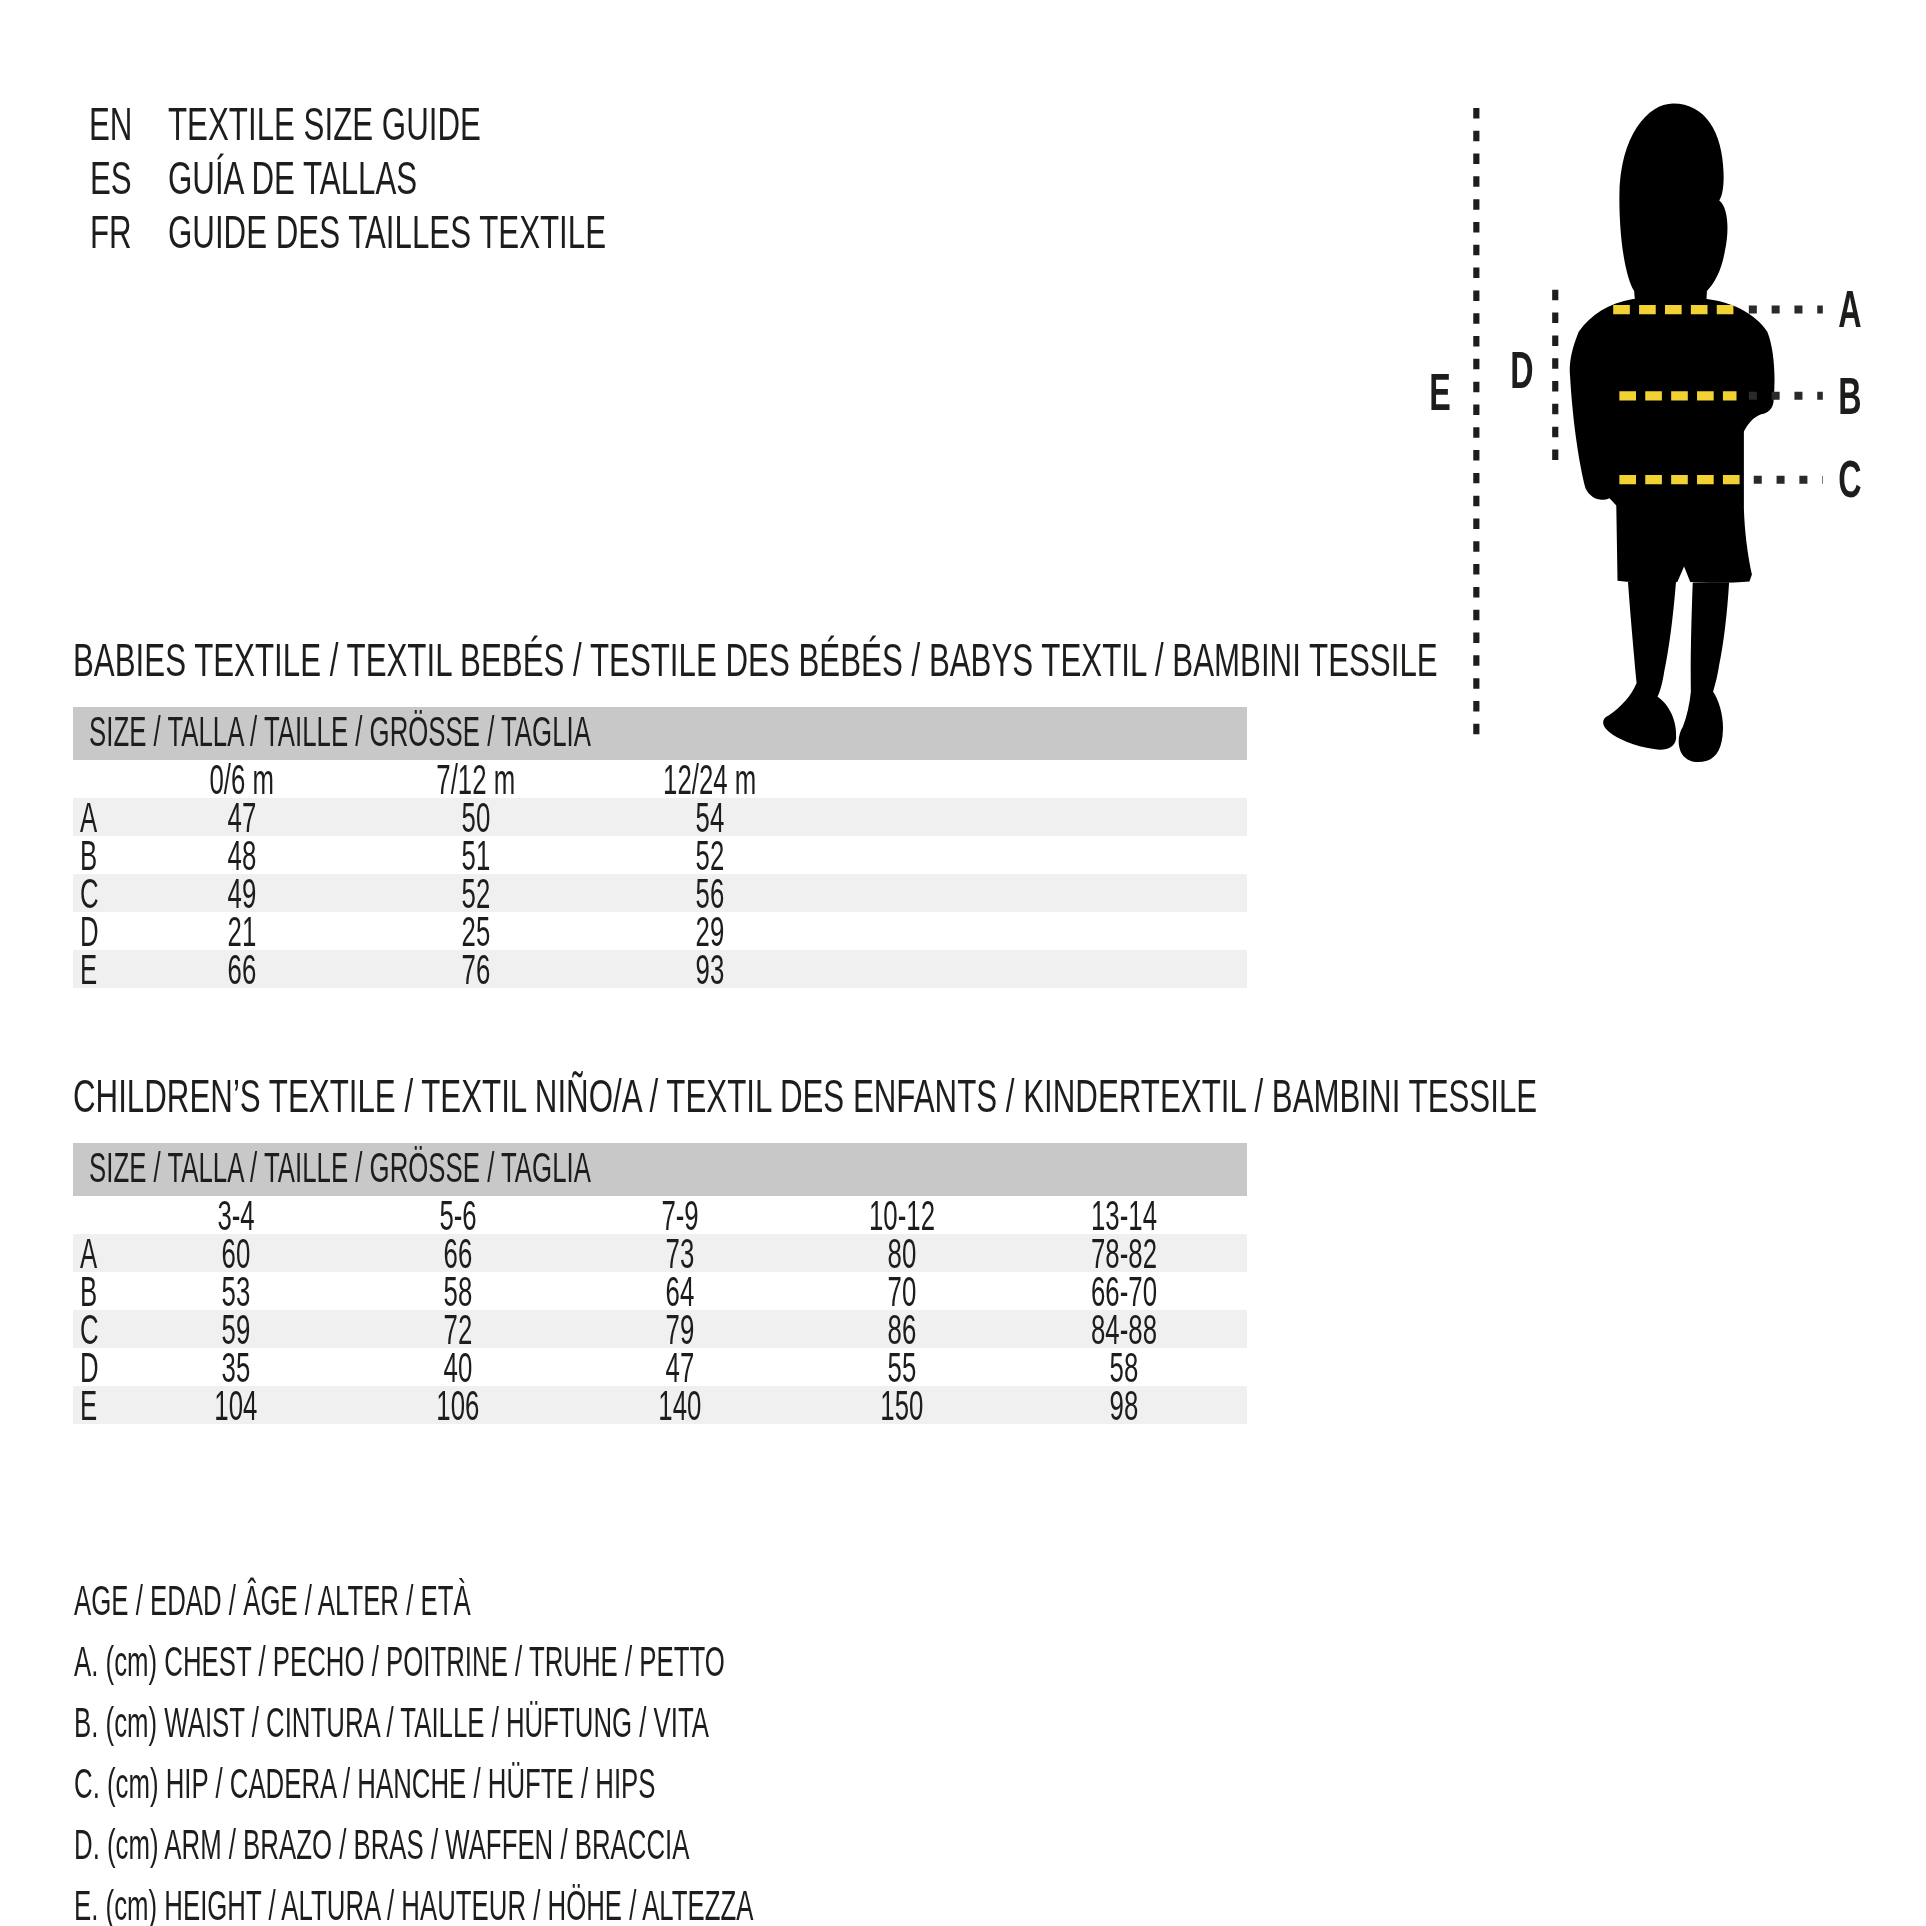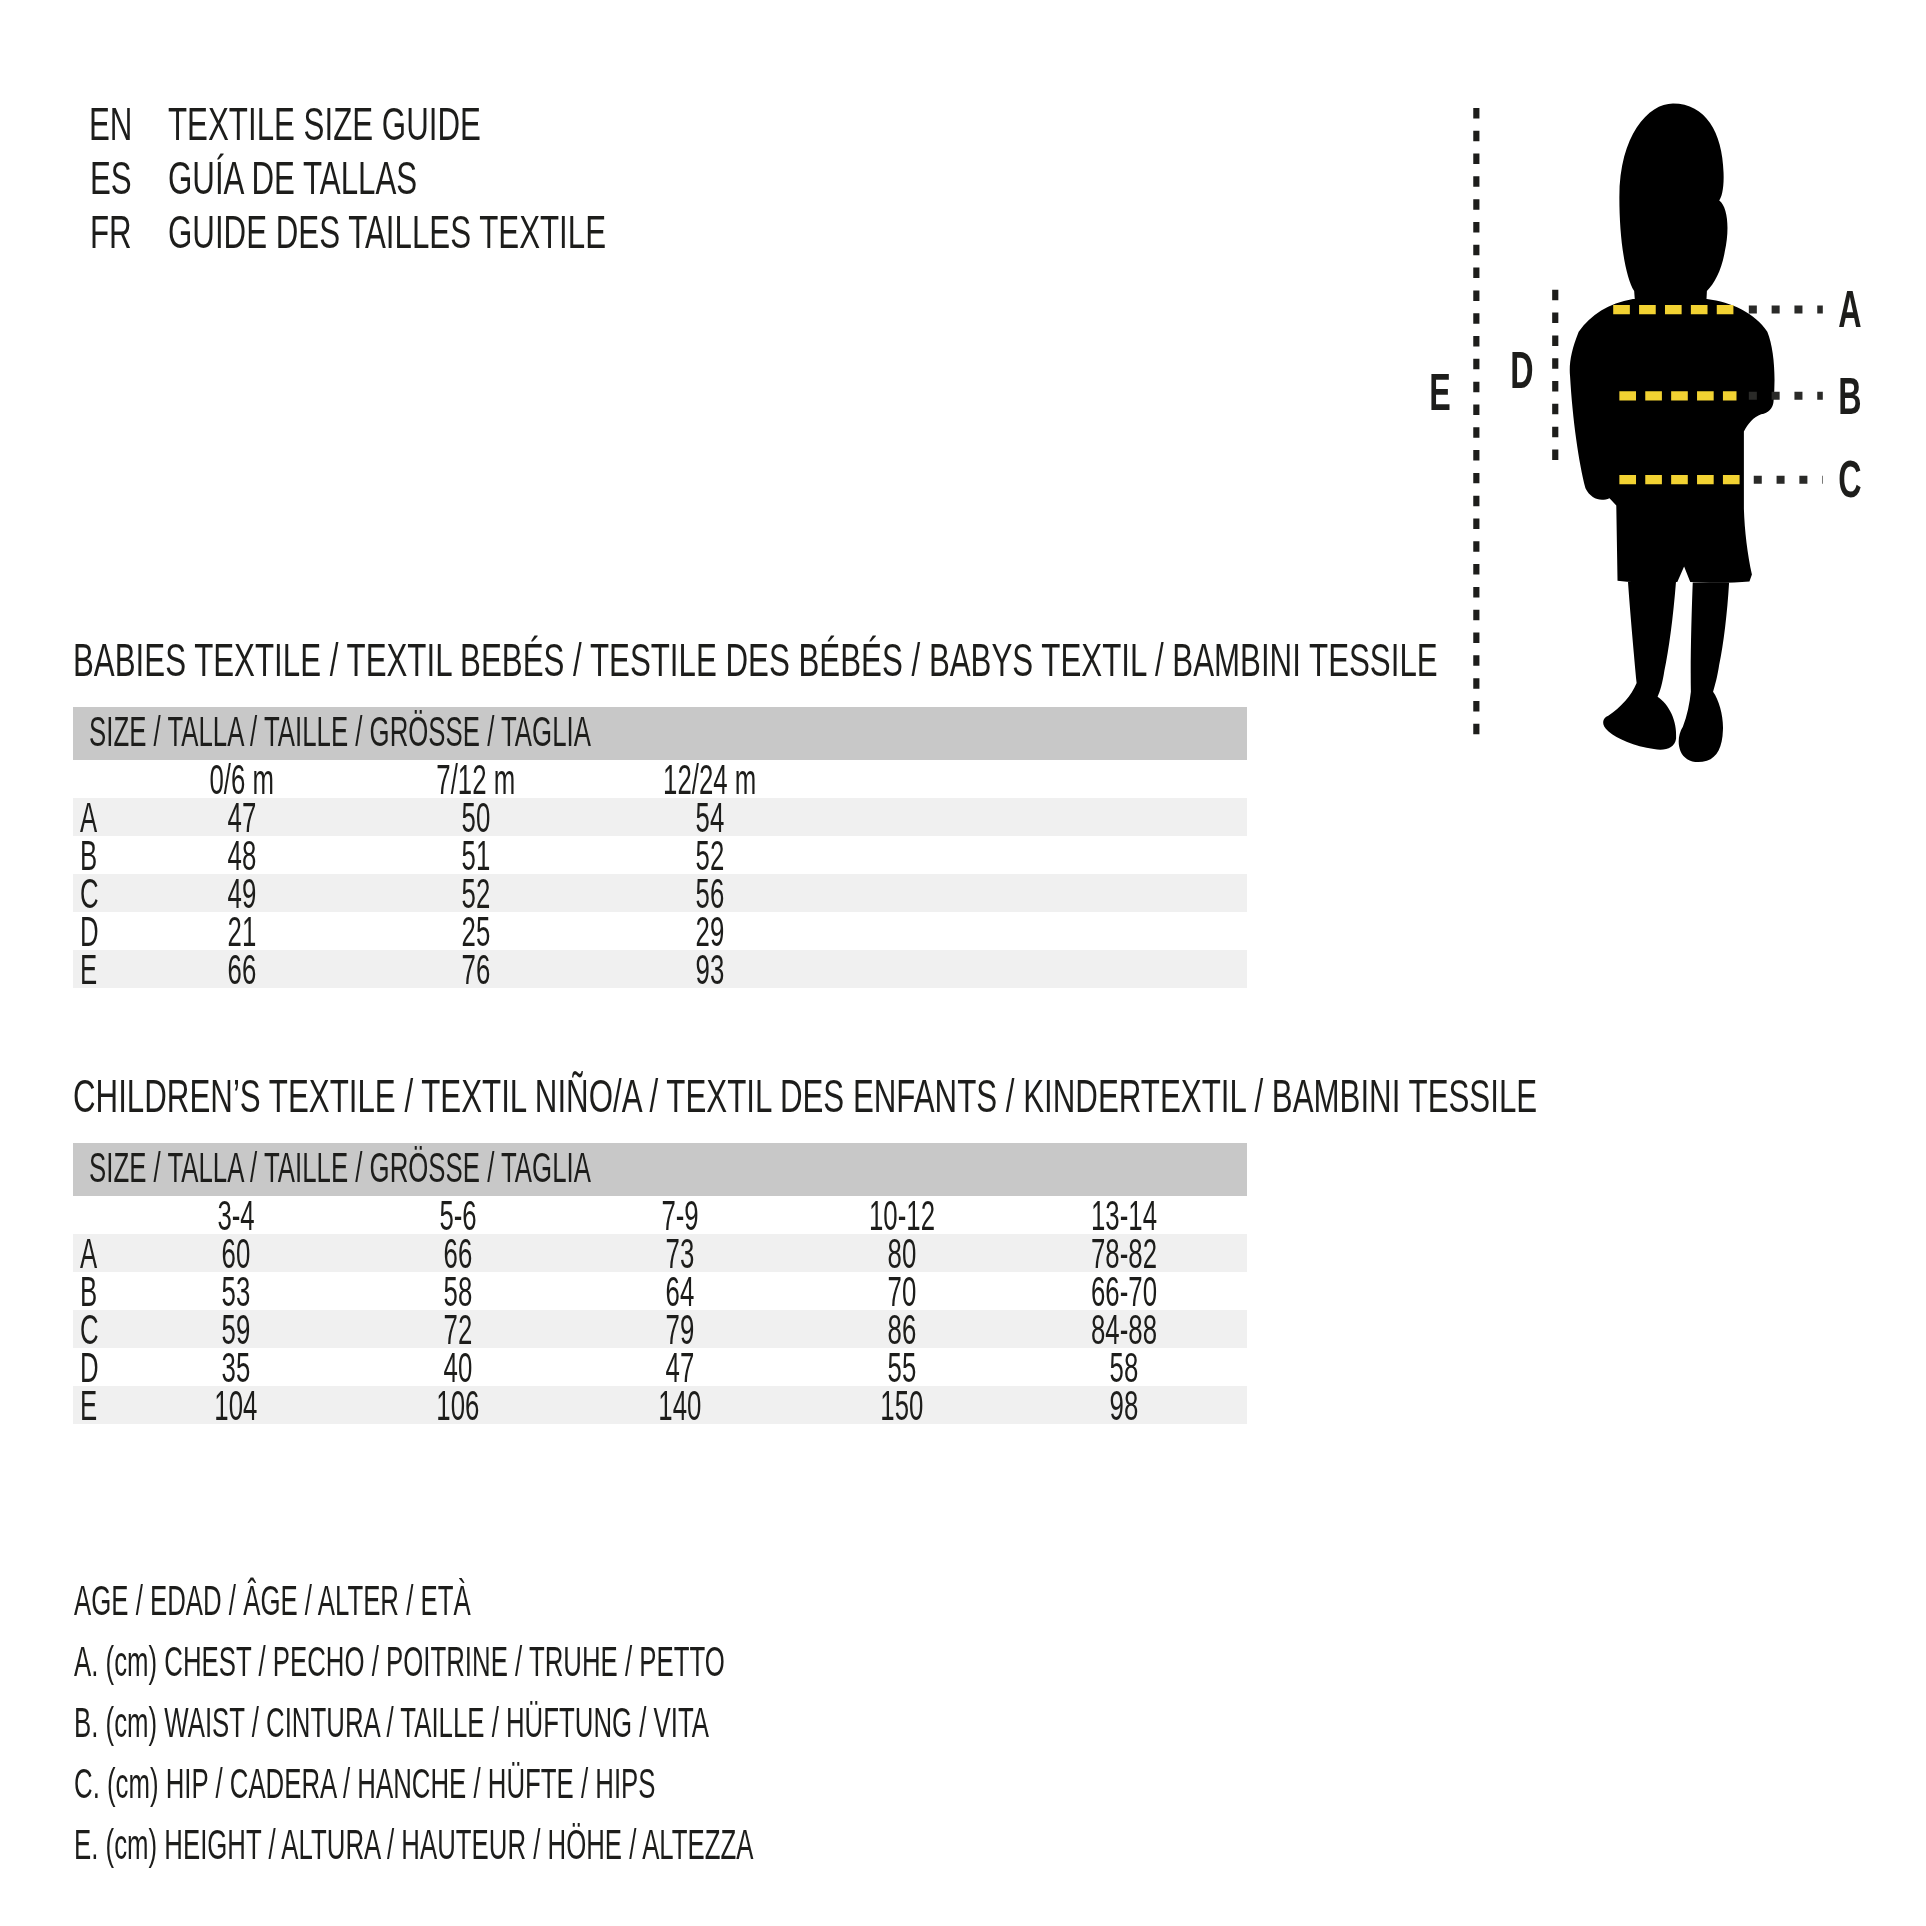--- a/index.html
+++ b/index.html
@@ -246,16 +246,19 @@
   <div class="legend-row">
       <span class="cx">A. (cm) CHEST / PECHO / POITRINE / TRUHE / PETTO</span>
     </div>
   <div class="legend-row">
       <span class="cx">B. (cm) WAIST / CINTURA / TAILLE / HÜFTUNG / VITA</span>
     </div>
   <div class="legend-row">
       <span class="cx">C. (cm) HIP / CADERA / HANCHE / HÜFTE / HIPS</span>
     </div>
   <div class="legend-row">
+      <span class="cx">D. (cm) ARM / BRAZO / BRAS / WAFFEN / BRACCIA</span>
+    </div>
+  <div class="legend-row">
       <span class="cx">E. (cm) HEIGHT / ALTURA / HAUTEUR / HÖHE / ALTEZZA</span>
     </div>
 </div>
 
 
 </body></html>

